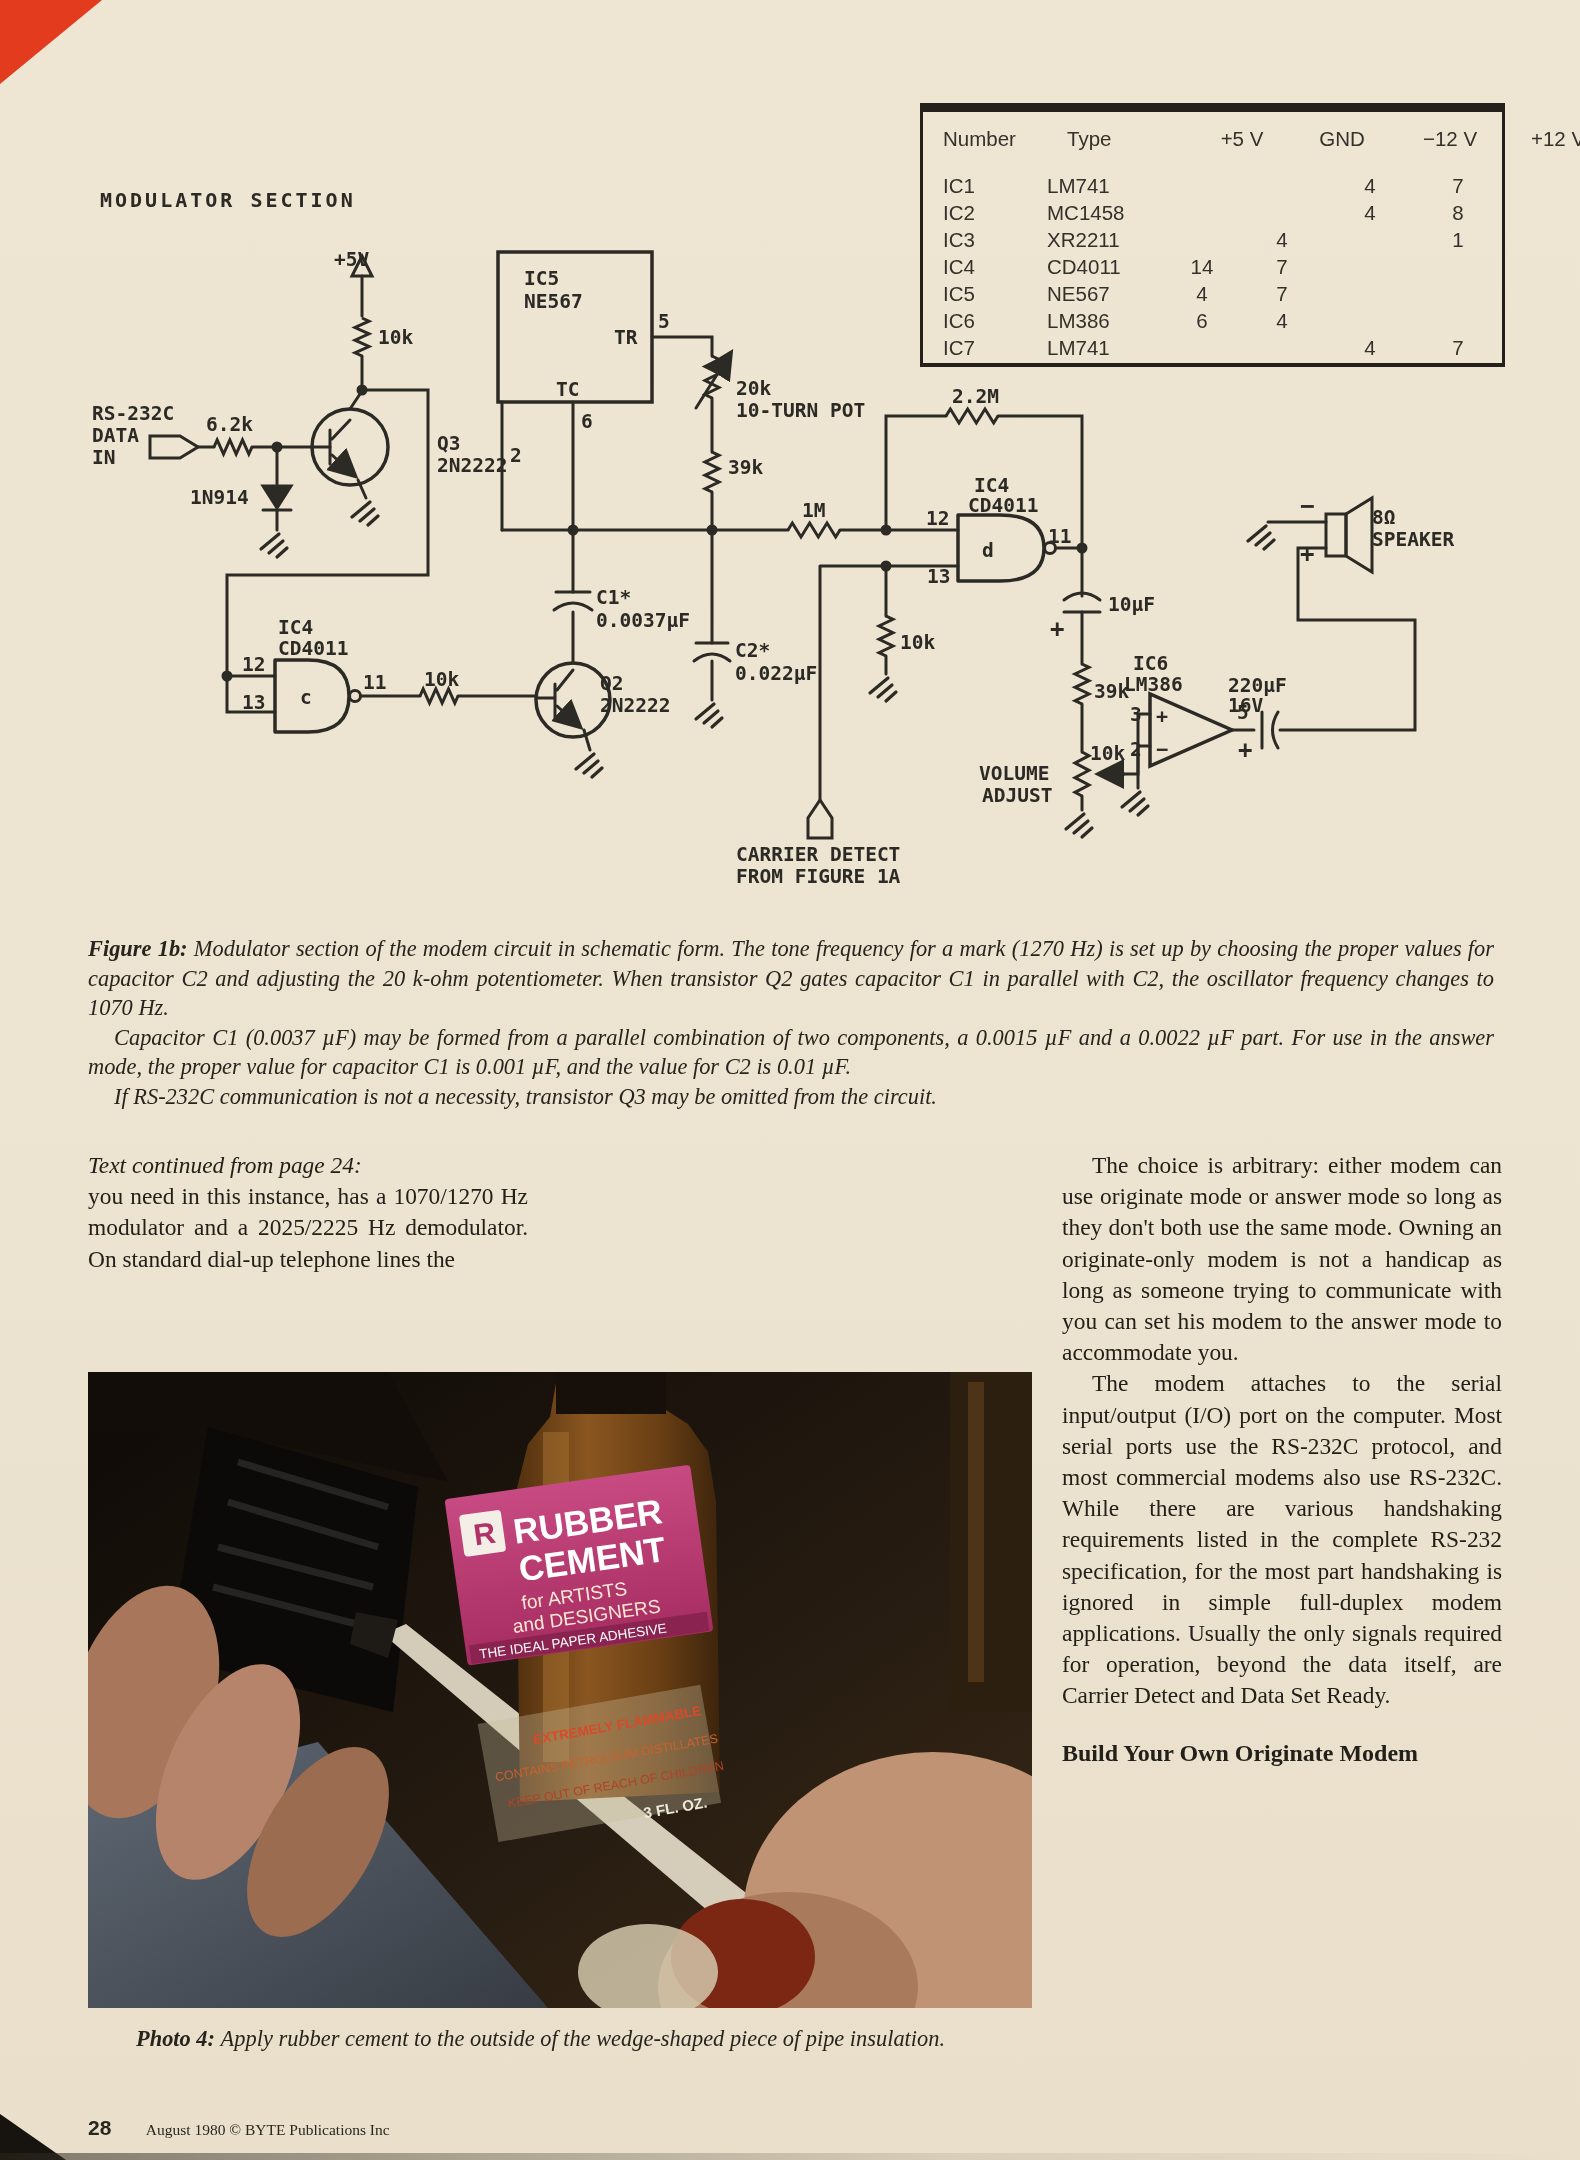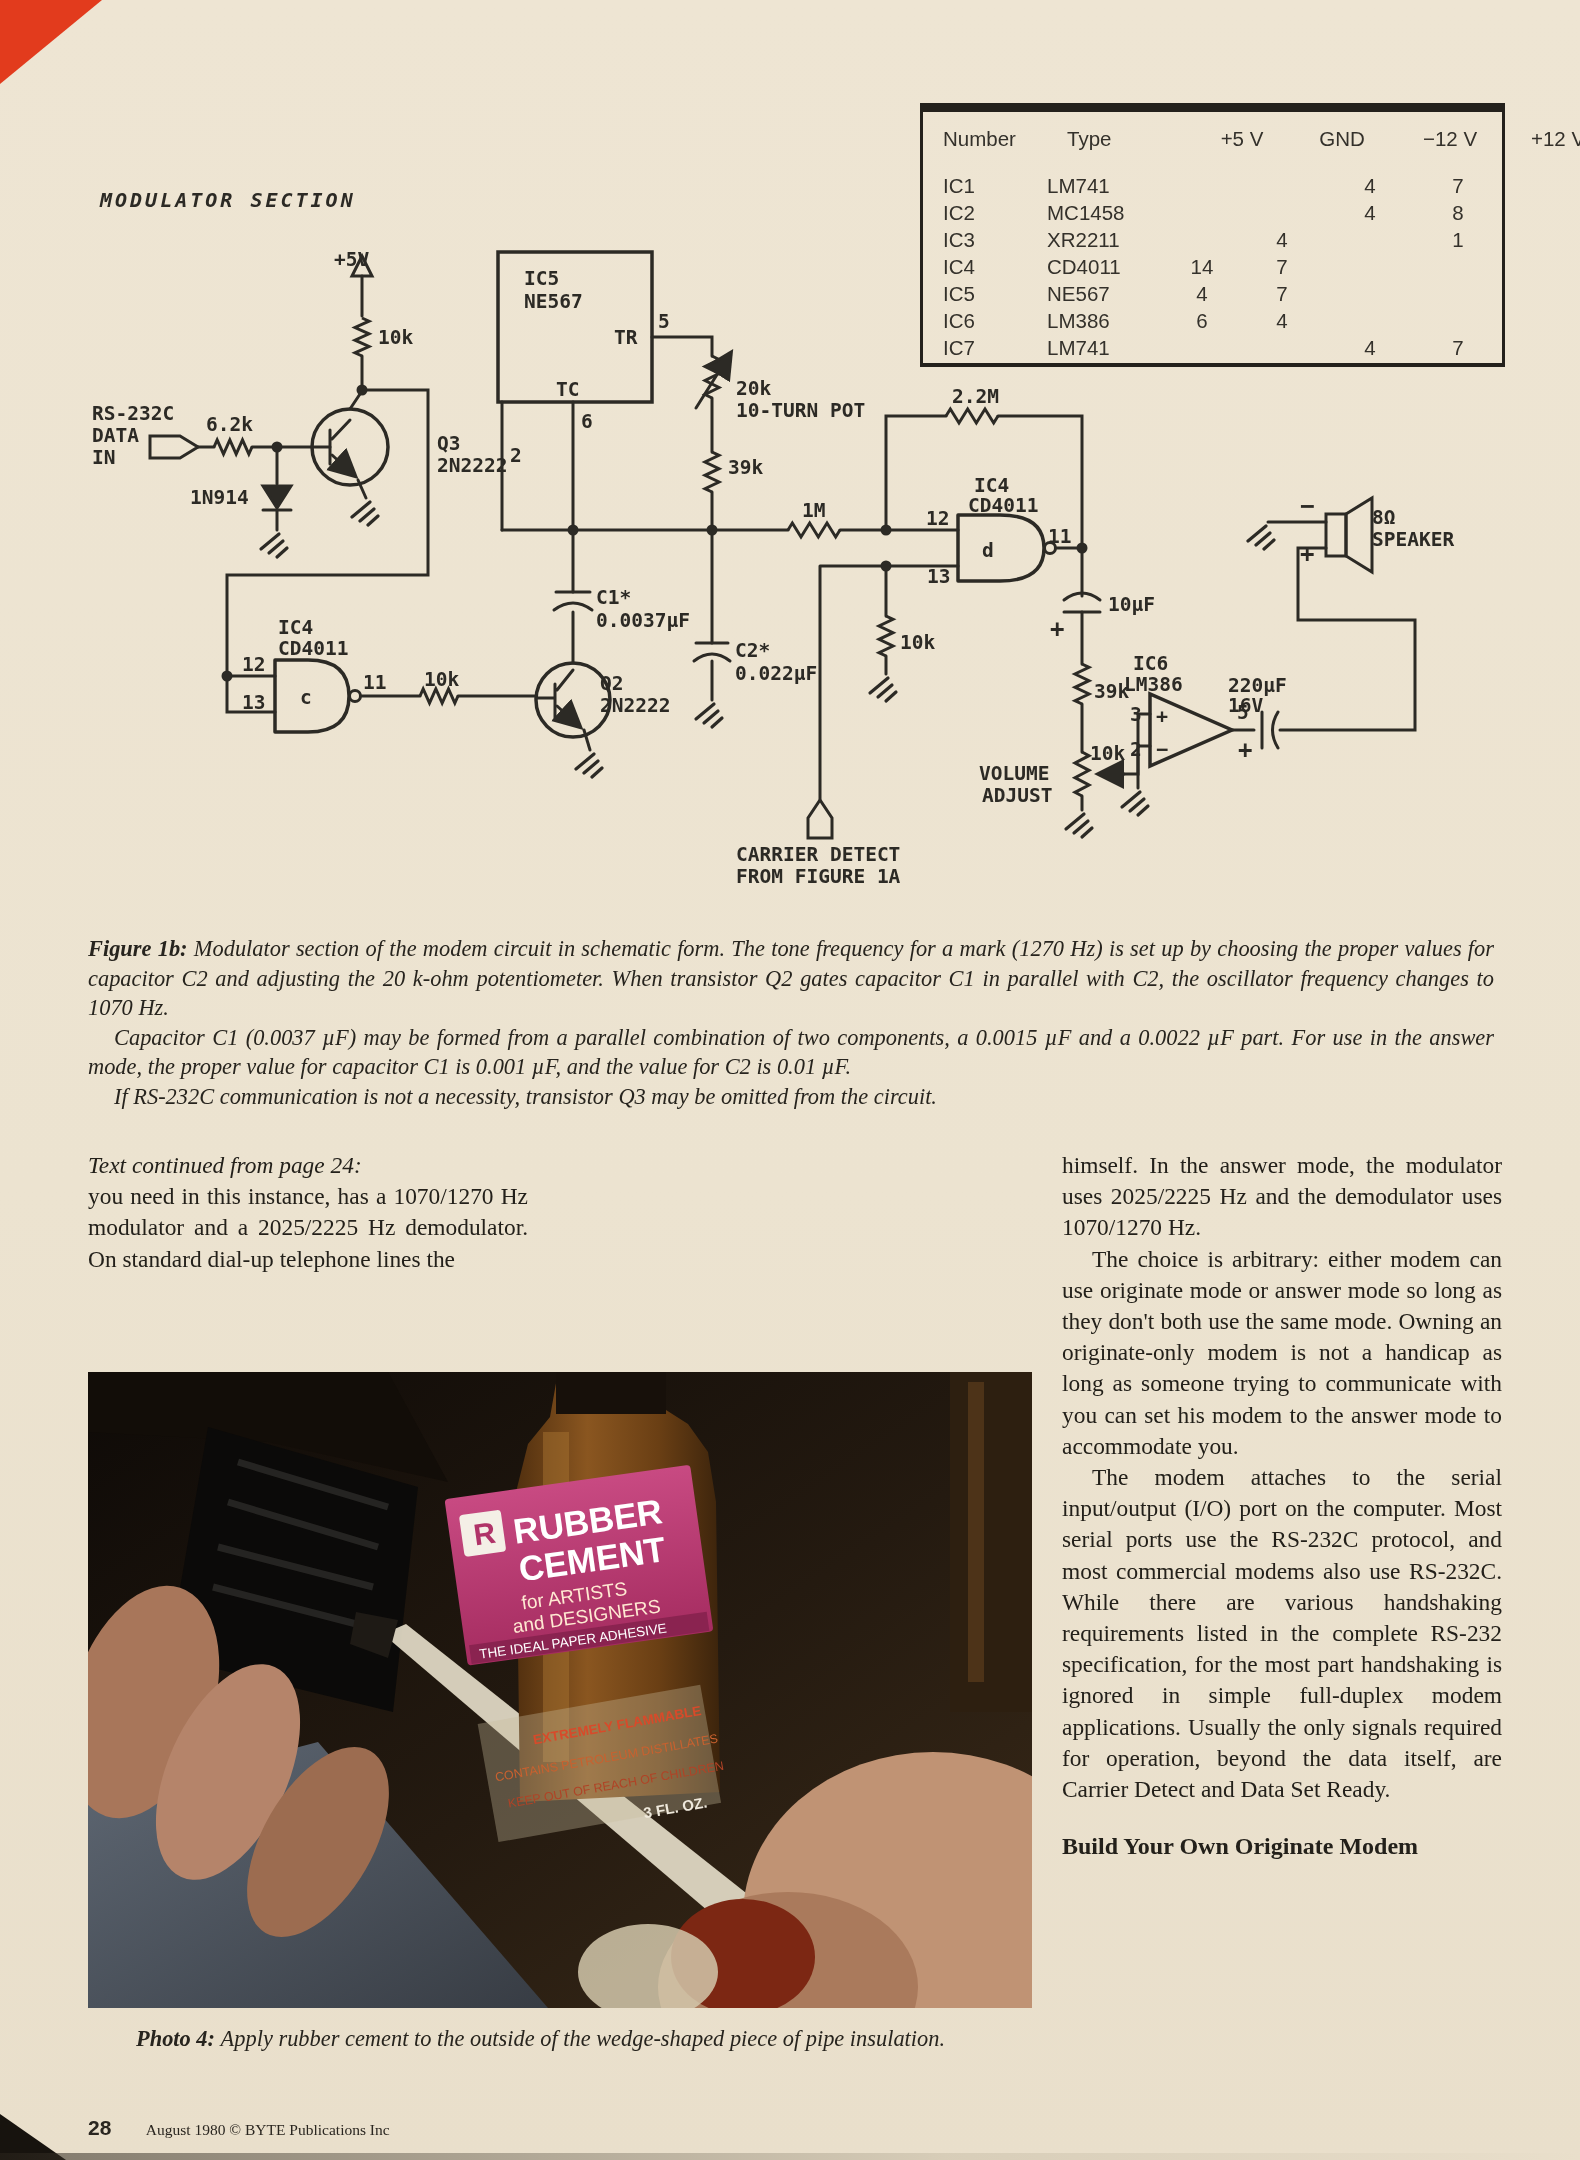--- a/index.html
+++ b/index.html
@@ -5,21 +5,21 @@
   html,body{margin:0;padding:0;}
   .page{position:relative;width:1580px;height:2160px;background:#ece3d0;
         background-image:linear-gradient(180deg,#eee5d3 0%,#ece3d0 55%,#e9dfcb 100%);
         overflow:hidden;font-family:"Liberation Serif",serif;color:#211e19;}
   .corner{position:absolute;left:0;top:0;width:102px;height:84px;
           clip-path:polygon(0 0,100% 0,0 100%);background:#e23b1d;}
   .corner-bl{position:absolute;left:0;bottom:0;width:66px;height:46px;
           clip-path:polygon(0 0,0 100%,100% 100%);background:#17130e;}
   .bottom-shade{position:absolute;left:0;bottom:0;width:100%;height:7px;background:linear-gradient(90deg,#2a241c,#c9bfa9 60%,#e9dfcb);opacity:.55;}
   .schematic-title{position:absolute;left:100px;top:188px;font-family:"DejaVu Sans Mono",monospace;
-          font-style:italic;font-weight:bold;font-size:20px;letter-spacing:3px;color:#2c2a25;}
+          font-weight:bold;font-size:20px;letter-spacing:3px;color:#2c2a25;}
   svg.schem{position:absolute;left:0;top:0;}
   svg.schem text{font-family:"DejaVu Sans Mono",monospace;font-weight:bold;fill:#2c2a25;}
   
   .tbl{position:absolute;left:920px;top:103px;width:585px;height:264px;box-sizing:border-box;
        border:3px solid #24211c;border-top:9px solid #24211c;border-bottom:4px solid #24211c;
        font-family:"Liberation Sans",sans-serif;font-size:20.5px;color:#34312b;padding:10px 0 0 20px;}
   .tbl .trow{display:grid;grid-template-columns:104px 116px 78px 82px 94px 82px;height:27px;align-items:center;}
   .tbl .thead{height:34px;margin-bottom:16px;gap:20px;}
   .tbl .c{text-align:center;}
   
@@ -298,21 +298,20 @@
     <p><b>Figure 1b:</b>&nbsp;<span>Modulator section of the modem circuit in schematic form. The tone frequency for a mark (1270  Hz) is set up by choosing the proper values for capacitor C2 and adjusting the 20  k-ohm potentiometer. When transistor Q2 gates capacitor C1 in parallel with C2, the oscillator frequency changes to 1070 Hz.</span></p>
     <p class="ind">Capacitor C1 (0.0037 µF) may be formed from a parallel combination of two components, a 0.0015 µF and a 0.0022 µF part. For use in the answer mode, the proper value for capacitor C1 is 0.001 µF, and the value for C2 is 0.01 µF.</p>
     <p class="ind">If RS-232C communication is not a necessity, transistor Q3 may be omitted from the circuit.</p>
   </div>
 
   <div class="col" style="left:88px;">
     <p class="contnote">Text continued from page 24:</p>
     <p>you need in this instance, has a 1070/1270 Hz modulator and a 2025/2225 Hz demodulator. On standard dial-up telephone lines the</p>
   </div>
   <div class="col" style="left:1062px;">
-    <p>himself. In the answer mode, the modulator uses 2025/2225 Hz and the demodulator uses 1070/1270 Hz.</p>
     <p class="ind">The choice is arbitrary: either modem can use originate mode or answer mode so long as they don't both use the same mode. Owning an originate-only modem is not a handicap as long as someone trying to communicate with you can set his modem to the answer mode to accommodate you.</p>
     <p class="ind">The modem attaches to the serial input/output (I/O) port on the computer. Most serial ports use the RS-232C protocol, and most commercial modems also use RS-232C. While there are various handshaking requirements listed in the complete RS-232 specification, for the most part handshaking is ignored in simple full-duplex modem applications. Usually the only signals required for operation, beyond the data itself, are Carrier Detect and Data Set Ready.</p>
     <h3>Build Your Own Originate Modem</h3>
   </div>
 
   <div class="photo">
     <svg width="944" height="636" viewBox="0 0 944 636">
       <defs>
         <linearGradient id="bgph" x1="0" y1="0" x2="1" y2="1">
           <stop offset="0" stop-color="#0e0a07"></stop>

